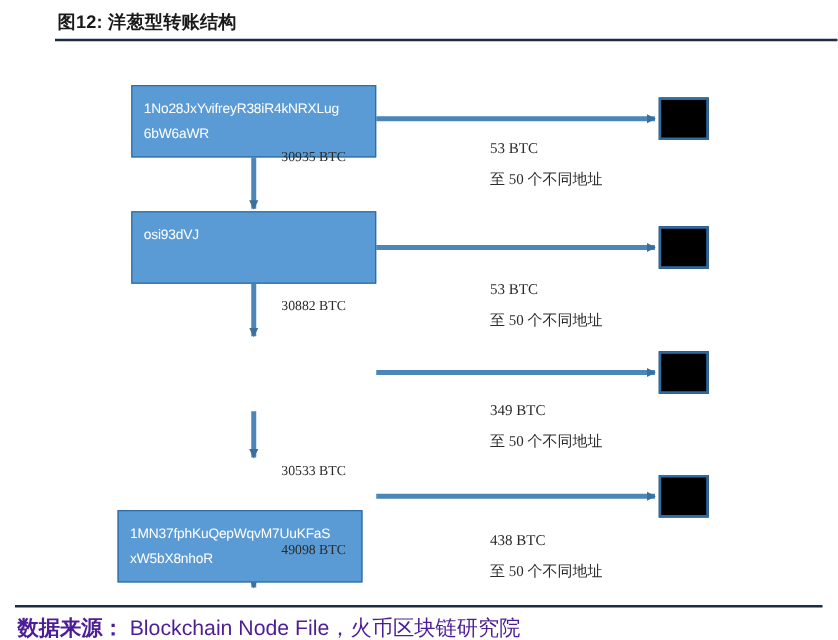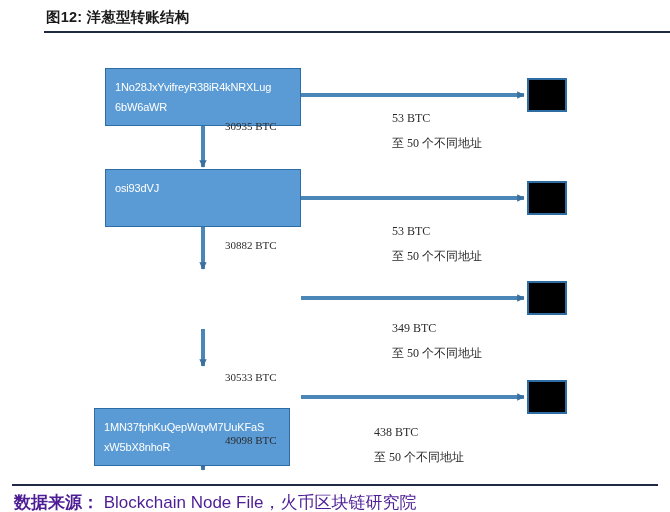--- a/index.html
+++ b/index.html
@@ -192,21 +192,21 @@
     <span class="ln">至 50 个不同地址</span>
   </div>
   <div class="h-label" style="left:392px; top:184px;">
     <span class="ln">53 BTC</span>
     <span class="ln">至 50 个不同地址</span>
   </div>
   <div class="h-label" style="left:392px; top:281px;">
     <span class="ln">349 BTC</span>
     <span class="ln">至 50 个不同地址</span>
   </div>
-  <div class="h-label" style="left:374px; top:385px;">
+  <div class="h-label" style="left:392px; top:385px;">
     <span class="ln">438 BTC</span>
     <span class="ln">至 50 个不同地址</span>
   </div>
 
 </div>
 
 <div class="rule-bottom"></div>
 <div class="fig-source">
   <span class="src-label">数据来源：</span>
   <span>Blockchain Node File，火币区块链研究院</span>

